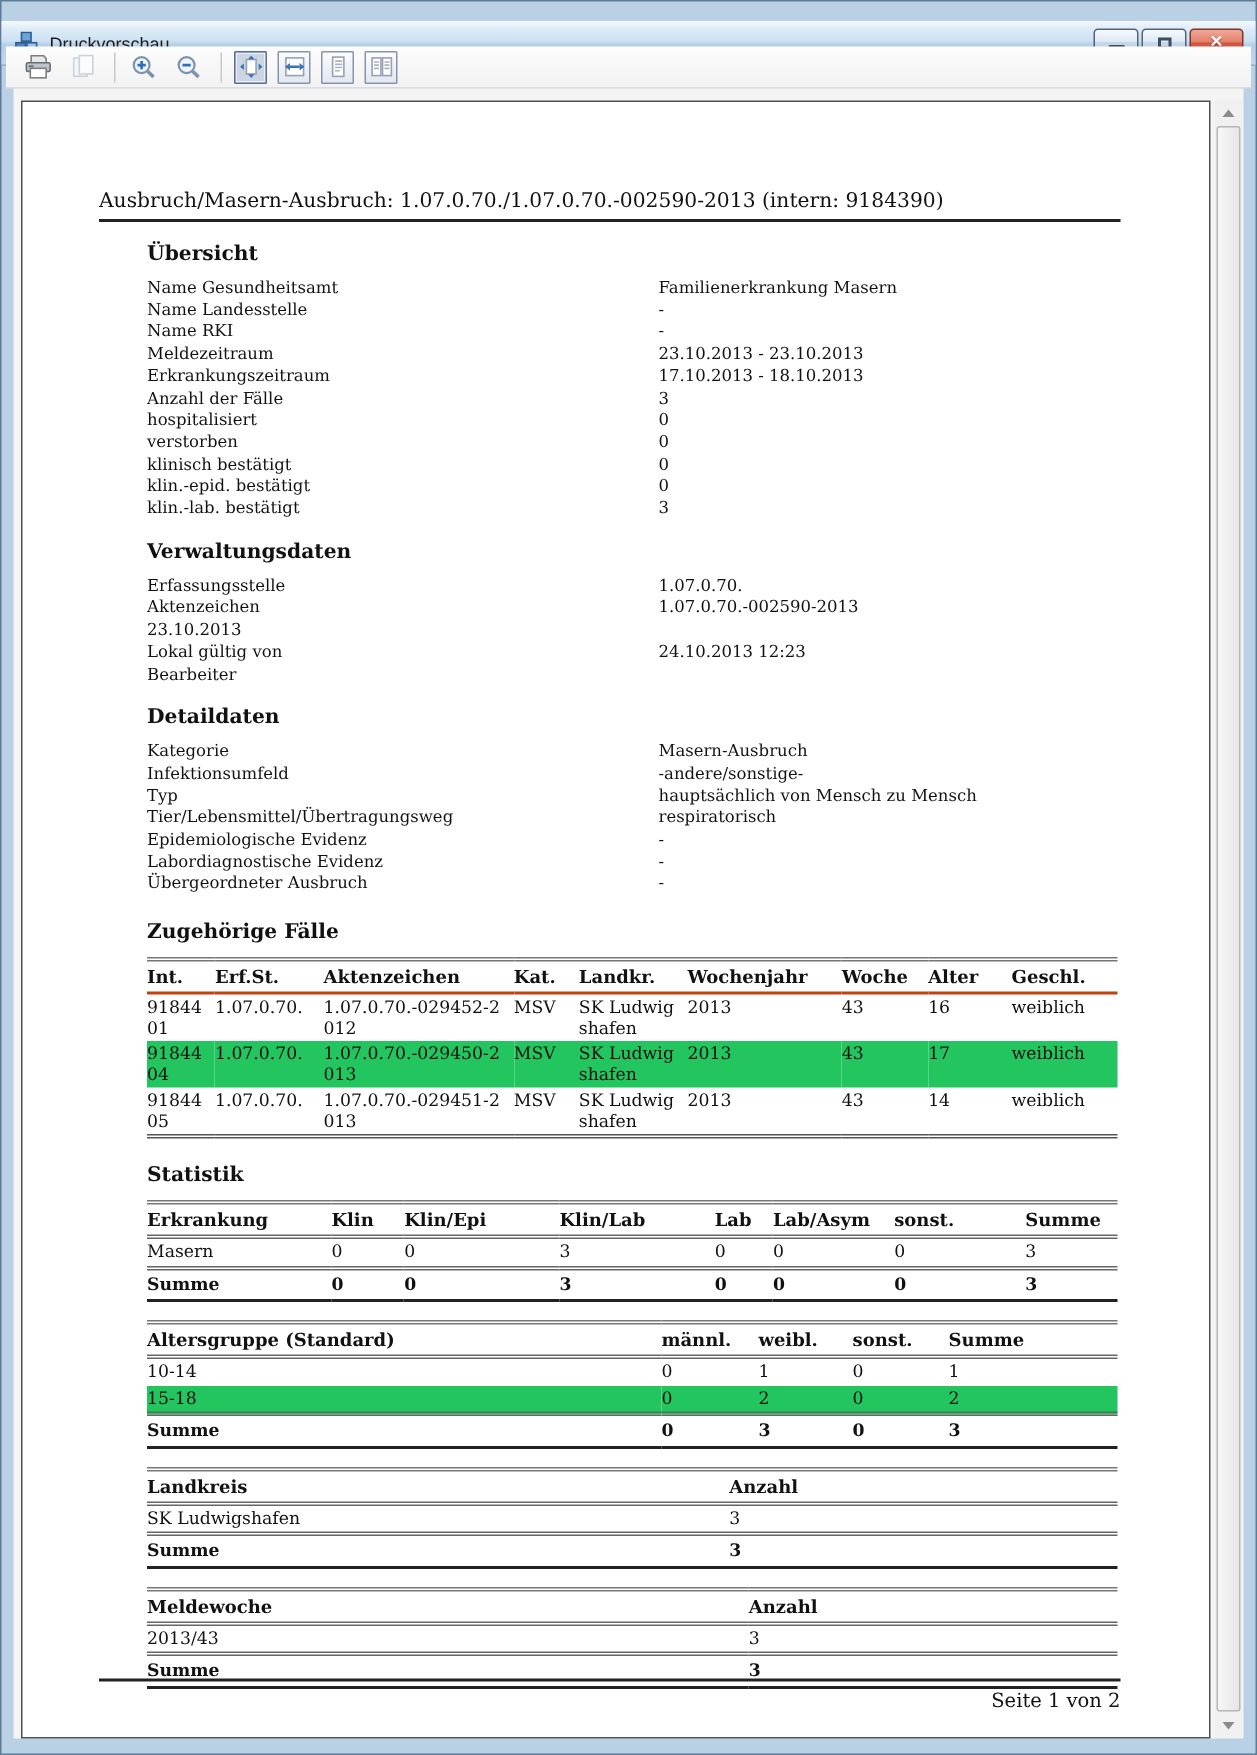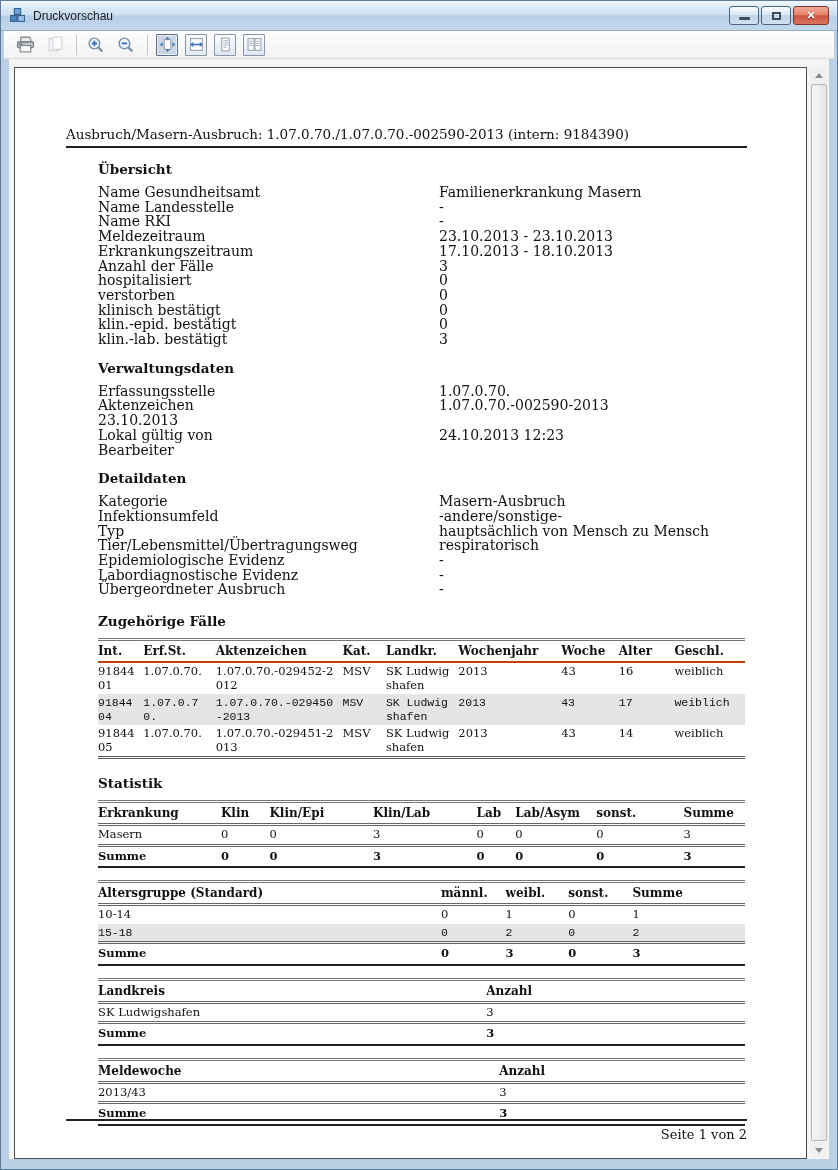--- a/index.html
+++ b/index.html
@@ -1,21 +1,21 @@
 <!DOCTYPE html>
 <html><head>
 <meta charset="utf-8">
 <style>
   * { box-sizing: border-box; margin: 0; padding: 0; }
   html,body { width: 838px; height: 1170px; }
   body { font-family: "Liberation Sans", sans-serif; background:#fff; position:relative; overflow:hidden; }
 
   
   .window { position:absolute; inset:0; background:#b9d0e5; border:1px solid #5d7c99; }
-  .titlebar { position:absolute; top:0; left:0; right:0; height:30px;
+  .titlebar { position:absolute; top:13px; left:0; right:0; height:30px;
     background:linear-gradient(#f4f9fd 0%, #dcebf7 20%, #cde1f2 45%, #b5cfe7 55%, #c3d7eb 100%);
     border-bottom:1px solid #93aec6; display:flex; align-items:center; padding:0 8px; }
   .app-icon { width:18px; height:16px; margin-right:6px; display:inline-flex; }
   .title-text { font-size:12px; color:#1b1b1b; }
   .winbtns { position:absolute; top:5px; right:8px; display:flex; gap:2px; }
   .wbtn { height:19px; border-radius:3px; display:flex; align-items:center; justify-content:center; cursor:default; }
   .wbtn.min, .wbtn.max { width:30px; border:1px solid #51627a;
     background:linear-gradient(#f7fafd, #dde9f4 45%, #c2d4e7 50%, #d3e1f0); }
   .wbtn.close { width:36px; border:1px solid #813528;
     background:linear-gradient(#efa899, #e4836c 45%, #ce5340 52%, #d97560); }
@@ -47,30 +47,30 @@
   .tri-up { width:0; height:0; border-left:4px solid transparent; border-right:4px solid transparent; border-bottom:5px solid #8b8b8b; }
   .tri-down { width:0; height:0; border-left:4px solid transparent; border-right:4px solid transparent; border-top:5px solid #8b8b8b; }
   .sthumb { position:absolute; top:17px; bottom:17px; left:1px; right:1px;
     background:linear-gradient(90deg,#f7f7f7,#e6e6e6); border:1px solid #b5b5b5; border-radius:2px; }
 
   
   .content { padding-top:58px; }
   .doc-title { margin:0 59px 0 51px; font-size:13.5px; padding-bottom:4px; border-bottom:2px solid #222; }
   .inner { margin-left:83px; margin-right:61px; }
   .sec-h { font-size:13.5px; font-weight:bold; margin:13px 0 8px; }
-  .kv { display:flex; font-size:14px; line-height:14.7px; }
+  .kv { display:flex; font-size:11px; line-height:14.7px; }
   .kl { width:341px; flex:none; }
   .kvv { flex:1; }
 
   table { width:100%; border-collapse:collapse; font-size:11.5px; table-layout:fixed; }
   th { text-align:left; font-size:12px; font-weight:bold; padding:3px 4px 3px 0; }
   td { padding:2px 4px 2px 0; vertical-align:top; line-height:13.5px; }
   .tbl { margin-top:9px; border-top:3px double #777; border-bottom:3px double #555; }
   .tbl thead th { border-bottom:2px solid #c2410c; }
-  .stripe td { background:#e5e5e5;font-family:Liberation Mono, monospace; }
+  .stripe td { background:#22c55e; }
   .faelle td { word-break:break-all; }
   .stat { margin-top:12px; border-top:3px double #777; }
   .stat thead th { border-bottom:3px double #666; }
   .stat.first { margin-top:9px; }
   .summe-row td { font-weight:bold; border-top:3px double #666; border-bottom:2px solid #222; padding-top:3px; padding-bottom:3px; }
   .rowline td { border-bottom:1px solid #8a8a8a; }
 
   
   .page-footer { position:absolute; left:51px; right:59px; bottom:16px; }
   .footer-rule { border-top:2px solid #222; margin-bottom:4px; }

